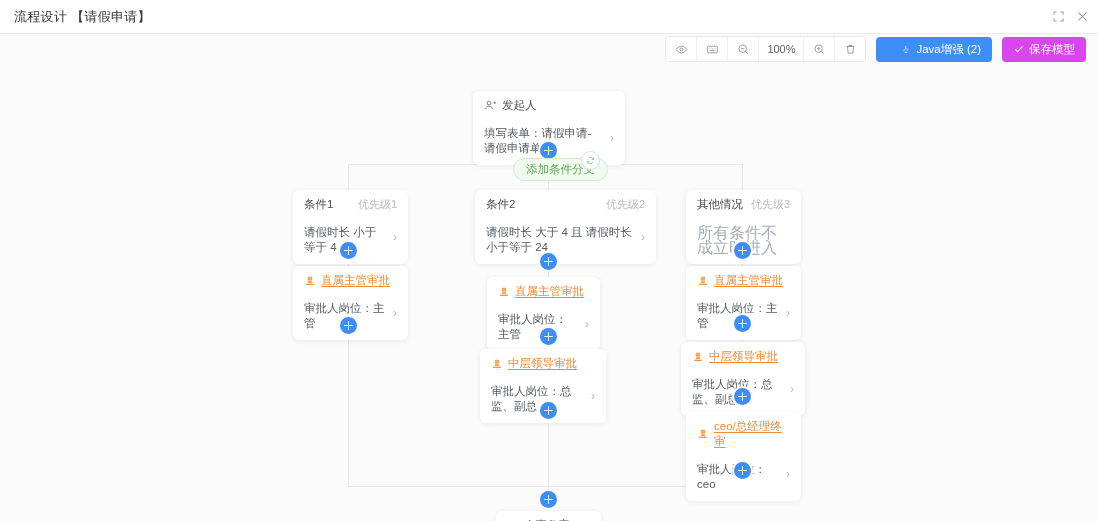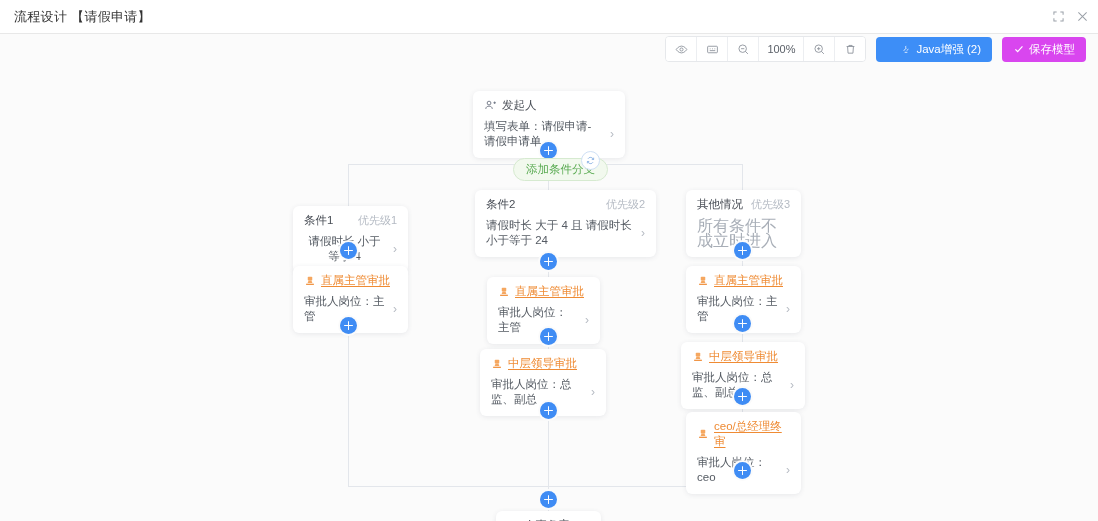--- a/index.html
+++ b/index.html
@@ -88,21 +88,21 @@
   .node-head .ico svg{display:block;}
   .node-title{color:#4a4f57;}
   .node-title.approve{color:#ef8b34;text-decoration:underline;text-underline-offset:2px;}
   .node-title.start{color:#4a4f57;}
   .node-title.cc{color:#4a4f57;}
   .node-prio{margin-left:auto;font-size:11px;color:#b4bac3;}
   .node-body{
     display:flex;align-items:center;
     padding:3px 11px 9px 11px;font-size:11.5px;color:#555b63;line-height:15px;
   }
-  .node-body .txt{flex:1;}
+  .node-body .txt{flex:1;margin-top:7px;}
   .node-body .txt.muted{color:#a8aeb7;font-size:16px;}
   .chev{margin-left:8px;color:#b7bcc4;font-size:12px;line-height:1;}
 
   
   .branch-pill{
     position:absolute;z-index:9;
     background:#f2f9ee;border:1px solid #d6ead0;color:#5aab52;
     border-radius:12px;height:21px;padding:0 12px;
     display:flex;align-items:center;justify-content:center;
     font-size:11.5px;cursor:pointer;white-space:nowrap;
@@ -221,21 +221,21 @@
     <div class="branch-pill" style="left:513px;top:124px;">
       <span>添加条件分支</span>
     </div>
     <div class="branch-sync" style="left:581px;top:117px;">
       <svg width="9" height="9" viewBox="0 0 14 14" fill="none" stroke="#7aa7e0" stroke-width="1.2">
         <path d="M11.4 5.4A4.6 4.6 0 0 0 3 4.4M2.6 8.6A4.6 4.6 0 0 0 11 9.6"></path>
         <path d="M11.9 2.6v2.9H9M2.1 11.4V8.5H5"></path>
       </svg>
     </div>
 
-    <div class="node" style="left:293px;top:172px;width:115px;text-align:center;">
+    <div class="node" style="left:293px;top:156px;width:115px;">
       <div class="node-head">
         <span class="node-title">条件1</span>
         <span class="node-prio">优先级1</span>
       </div>
       <div class="node-body">
         <span class="txt">请假时长 小于等于 4</span>
         <span class="chev">›</span>
       </div>
     </div>
     <div class="plus" style="left:340px;top:208px;"></div>

